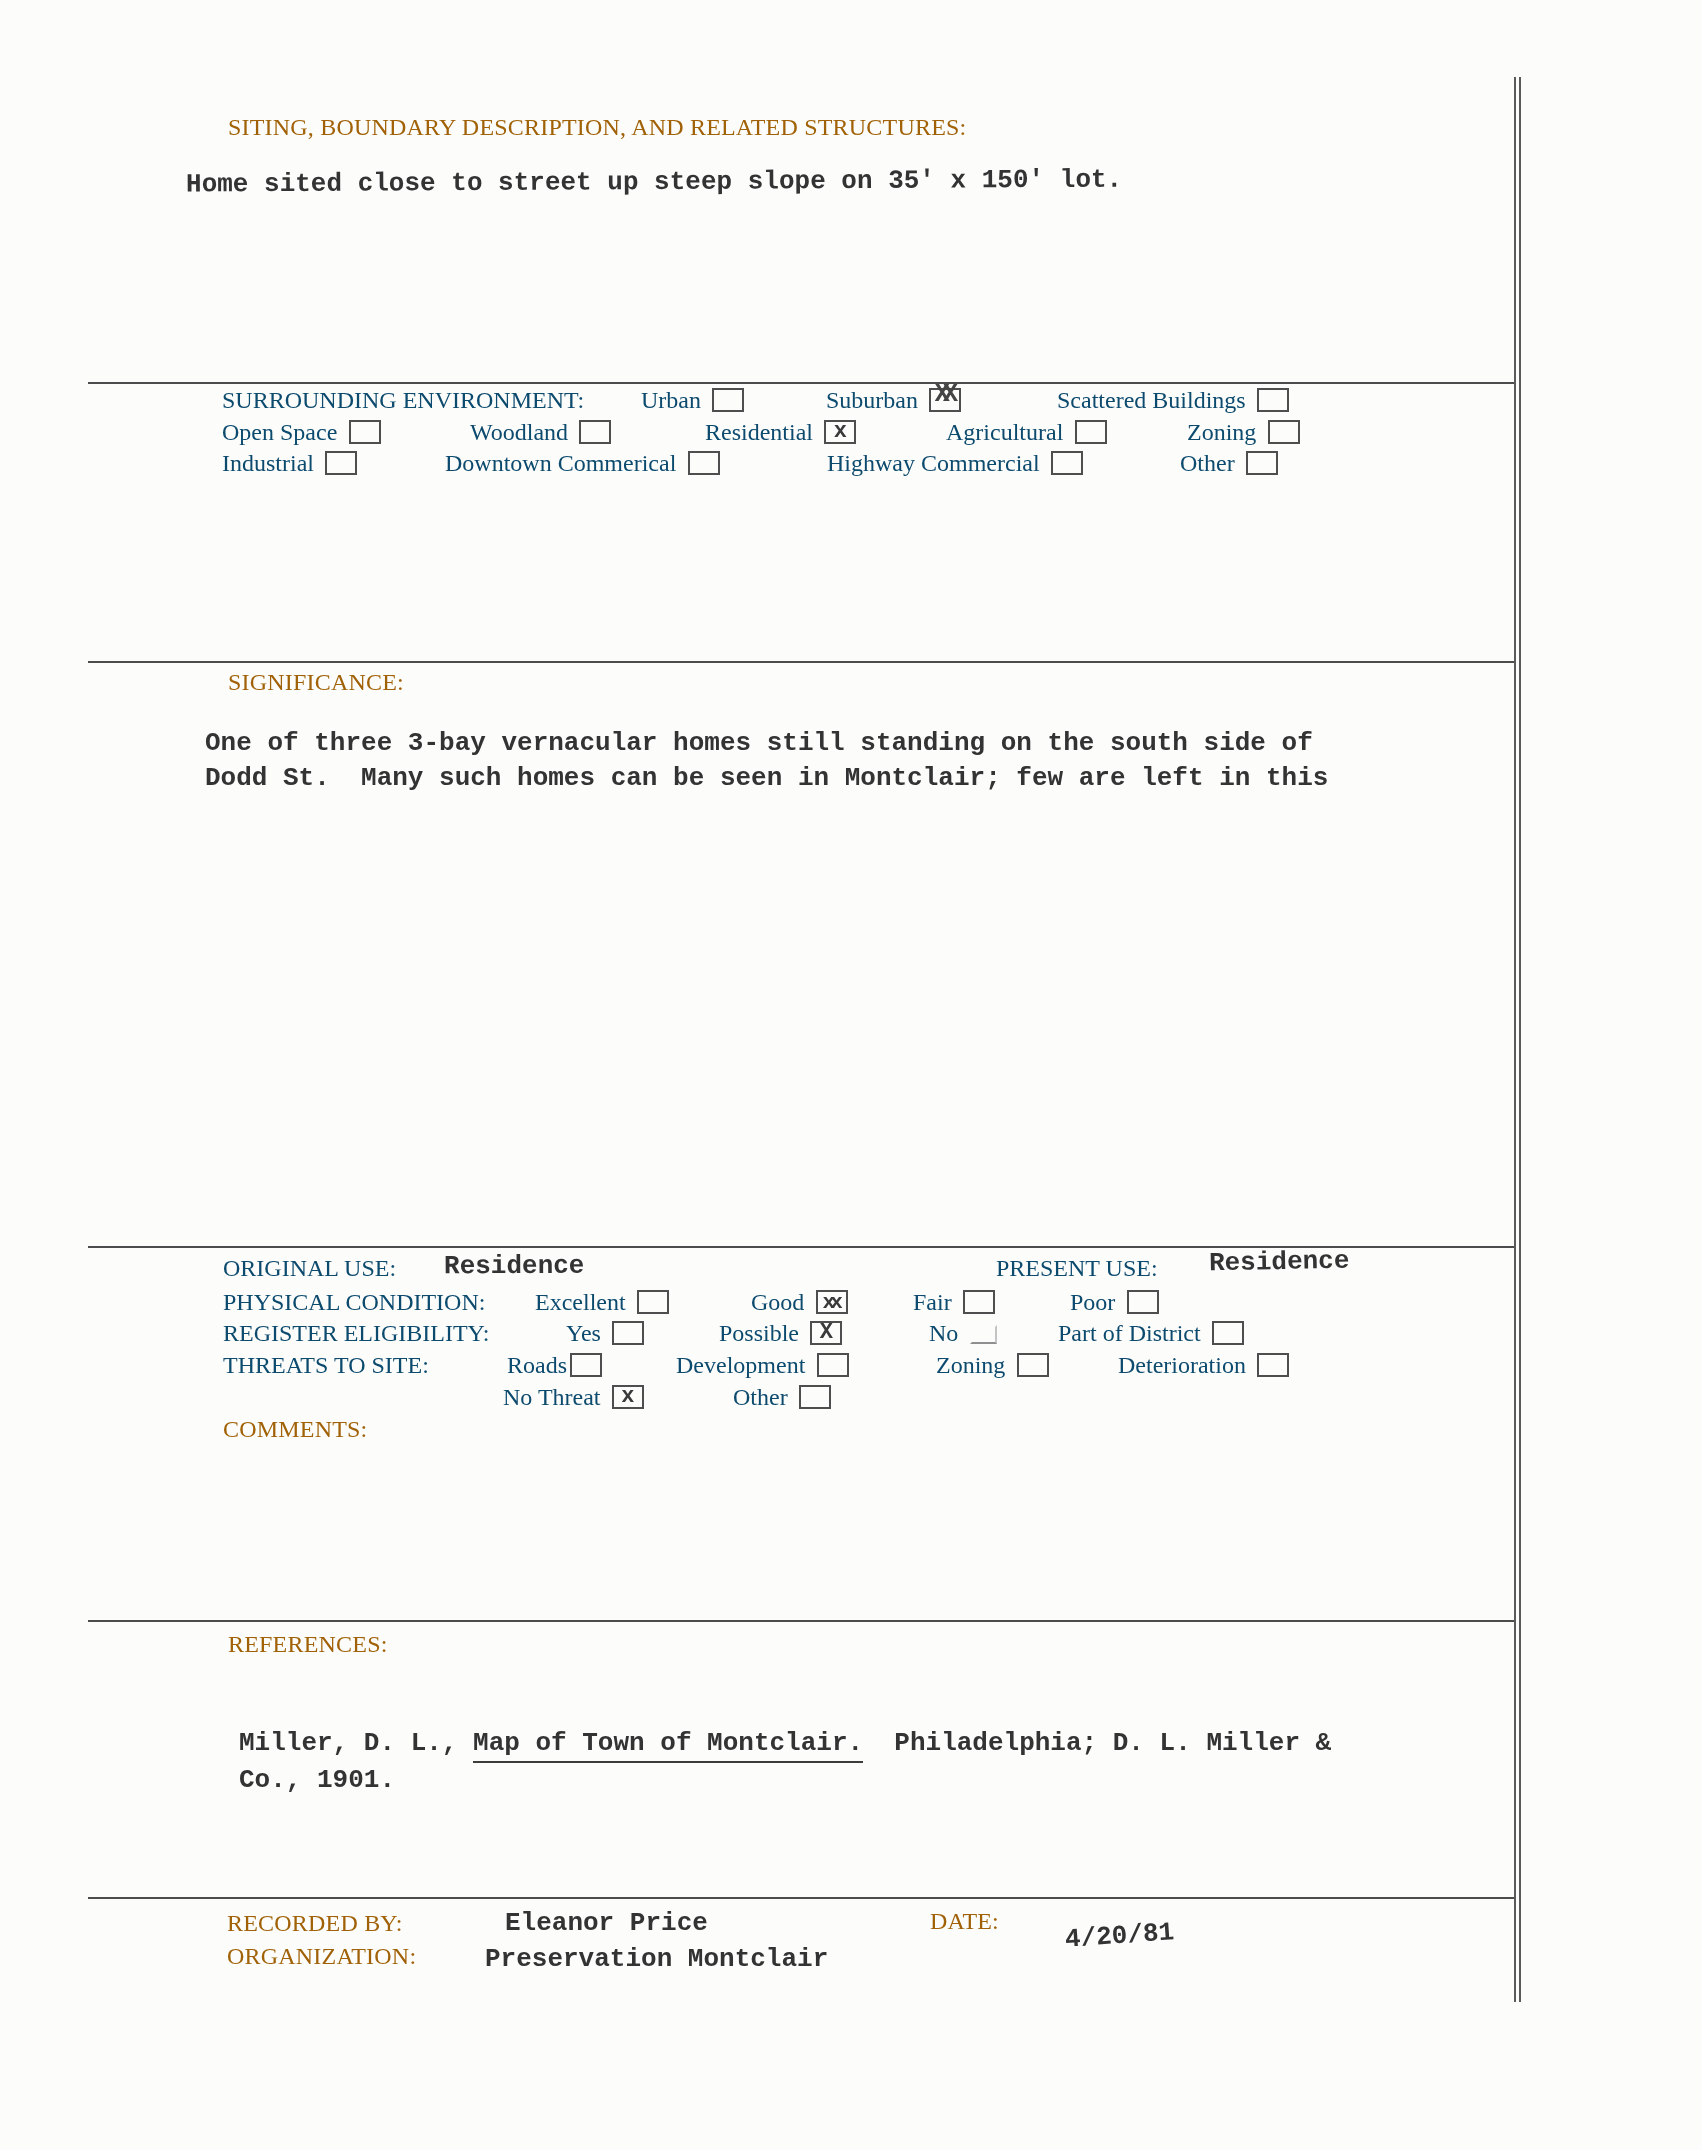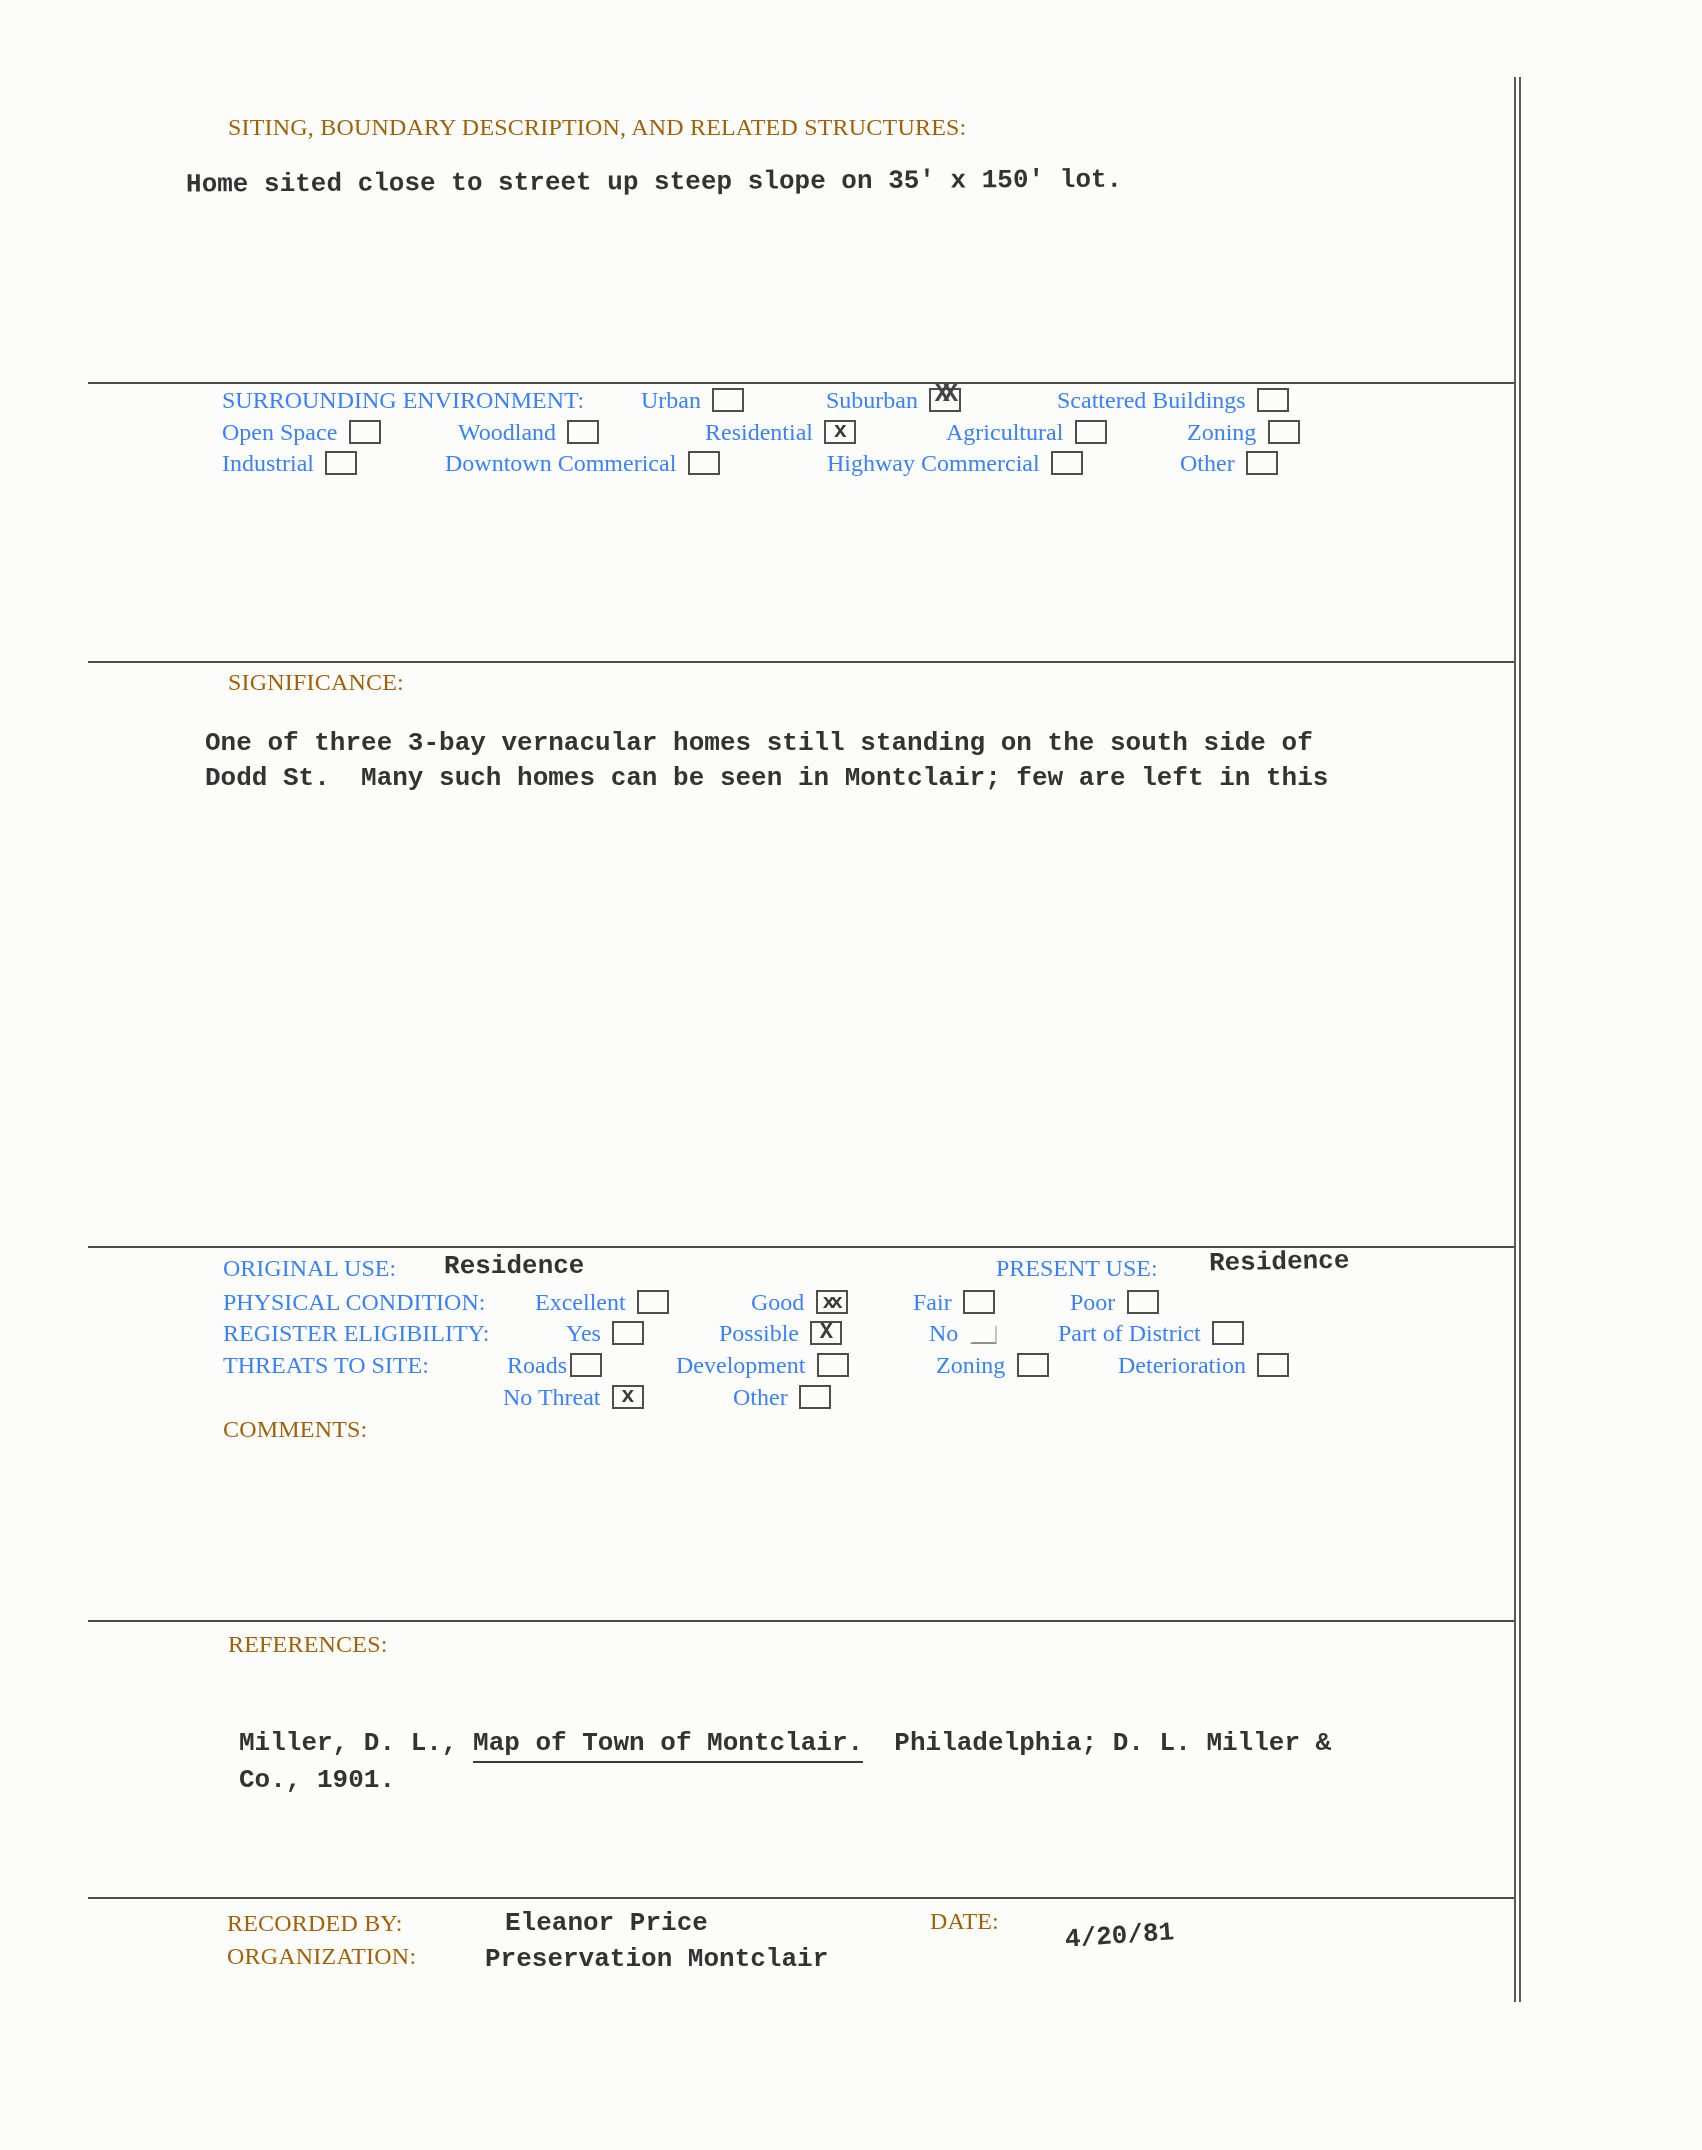--- a/index.html
+++ b/index.html
@@ -15,21 +15,21 @@
   .serif{font-family:"Liberation Serif",serif;font-size:24px;color:#a16207;letter-spacing:0.2px;}
   .mono{
     font-family:"Liberation Mono","DejaVu Sans Mono",monospace;
     font-size:26px;font-weight:bold;color:#333;
     white-space:pre;letter-spacing:0px;
   }
   .hr{position:absolute;height:2.4px;background:#4c4c4c;left:88px;width:1426px;}
   .vline{position:absolute;width:1.9px;background:#5a5a5a;top:77px;height:1925px;}
   .row{position:absolute;left:0;width:1703px;height:37px;}
   .item{position:absolute;white-space:nowrap;}
-  .lbl{font-family:"Liberation Serif",serif;font-size:24px;color:#3b82f6;}
+  .lbl{font-family:"Liberation Serif",serif;font-size:24px;color:#0c4a6e;}
   .box{
     display:inline-block;box-sizing:border-box;
     width:32px;height:24px;
     border:2.4px solid #4e4e4e;
     margin-left:11.4px;vertical-align:-4.3px;
     text-align:center;overflow:visible;position:relative;
   }
   .mark{
     position:absolute;left:0;right:0;top:-1.9px;
     font-family:"Liberation Mono","DejaVu Sans Mono",monospace;
@@ -75,21 +75,21 @@
     </span>
     <span class="item" style="left:1057px;">
       <span class="lbl">Scattered Buildings</span><span class="box"><span class="mark"></span></span>
     </span>
   </div>
 
   <div class="row" style="top:419px;padding-left:8px;">
     <span class="item" style="left:222px;">
       <span class="lbl">Open Space</span><span class="box"><span class="mark"></span></span>
     </span>
-    <span class="item" style="left:458px;">
+    <span class="item" style="left:470px;">
       <span class="lbl">Woodland</span><span class="box"><span class="mark"></span></span>
     </span>
     <span class="item" style="left:705px;">
       <span class="lbl">Residential</span><span class="box"><span class="mark">x</span></span>
     </span>
     <span class="item" style="left:946px;">
       <span class="lbl">Agricultural</span><span class="box"><span class="mark"></span></span>
     </span>
     <span class="item" style="left:1187px;">
       <span class="lbl">Zoning</span><span class="box"><span class="mark"></span></span>

